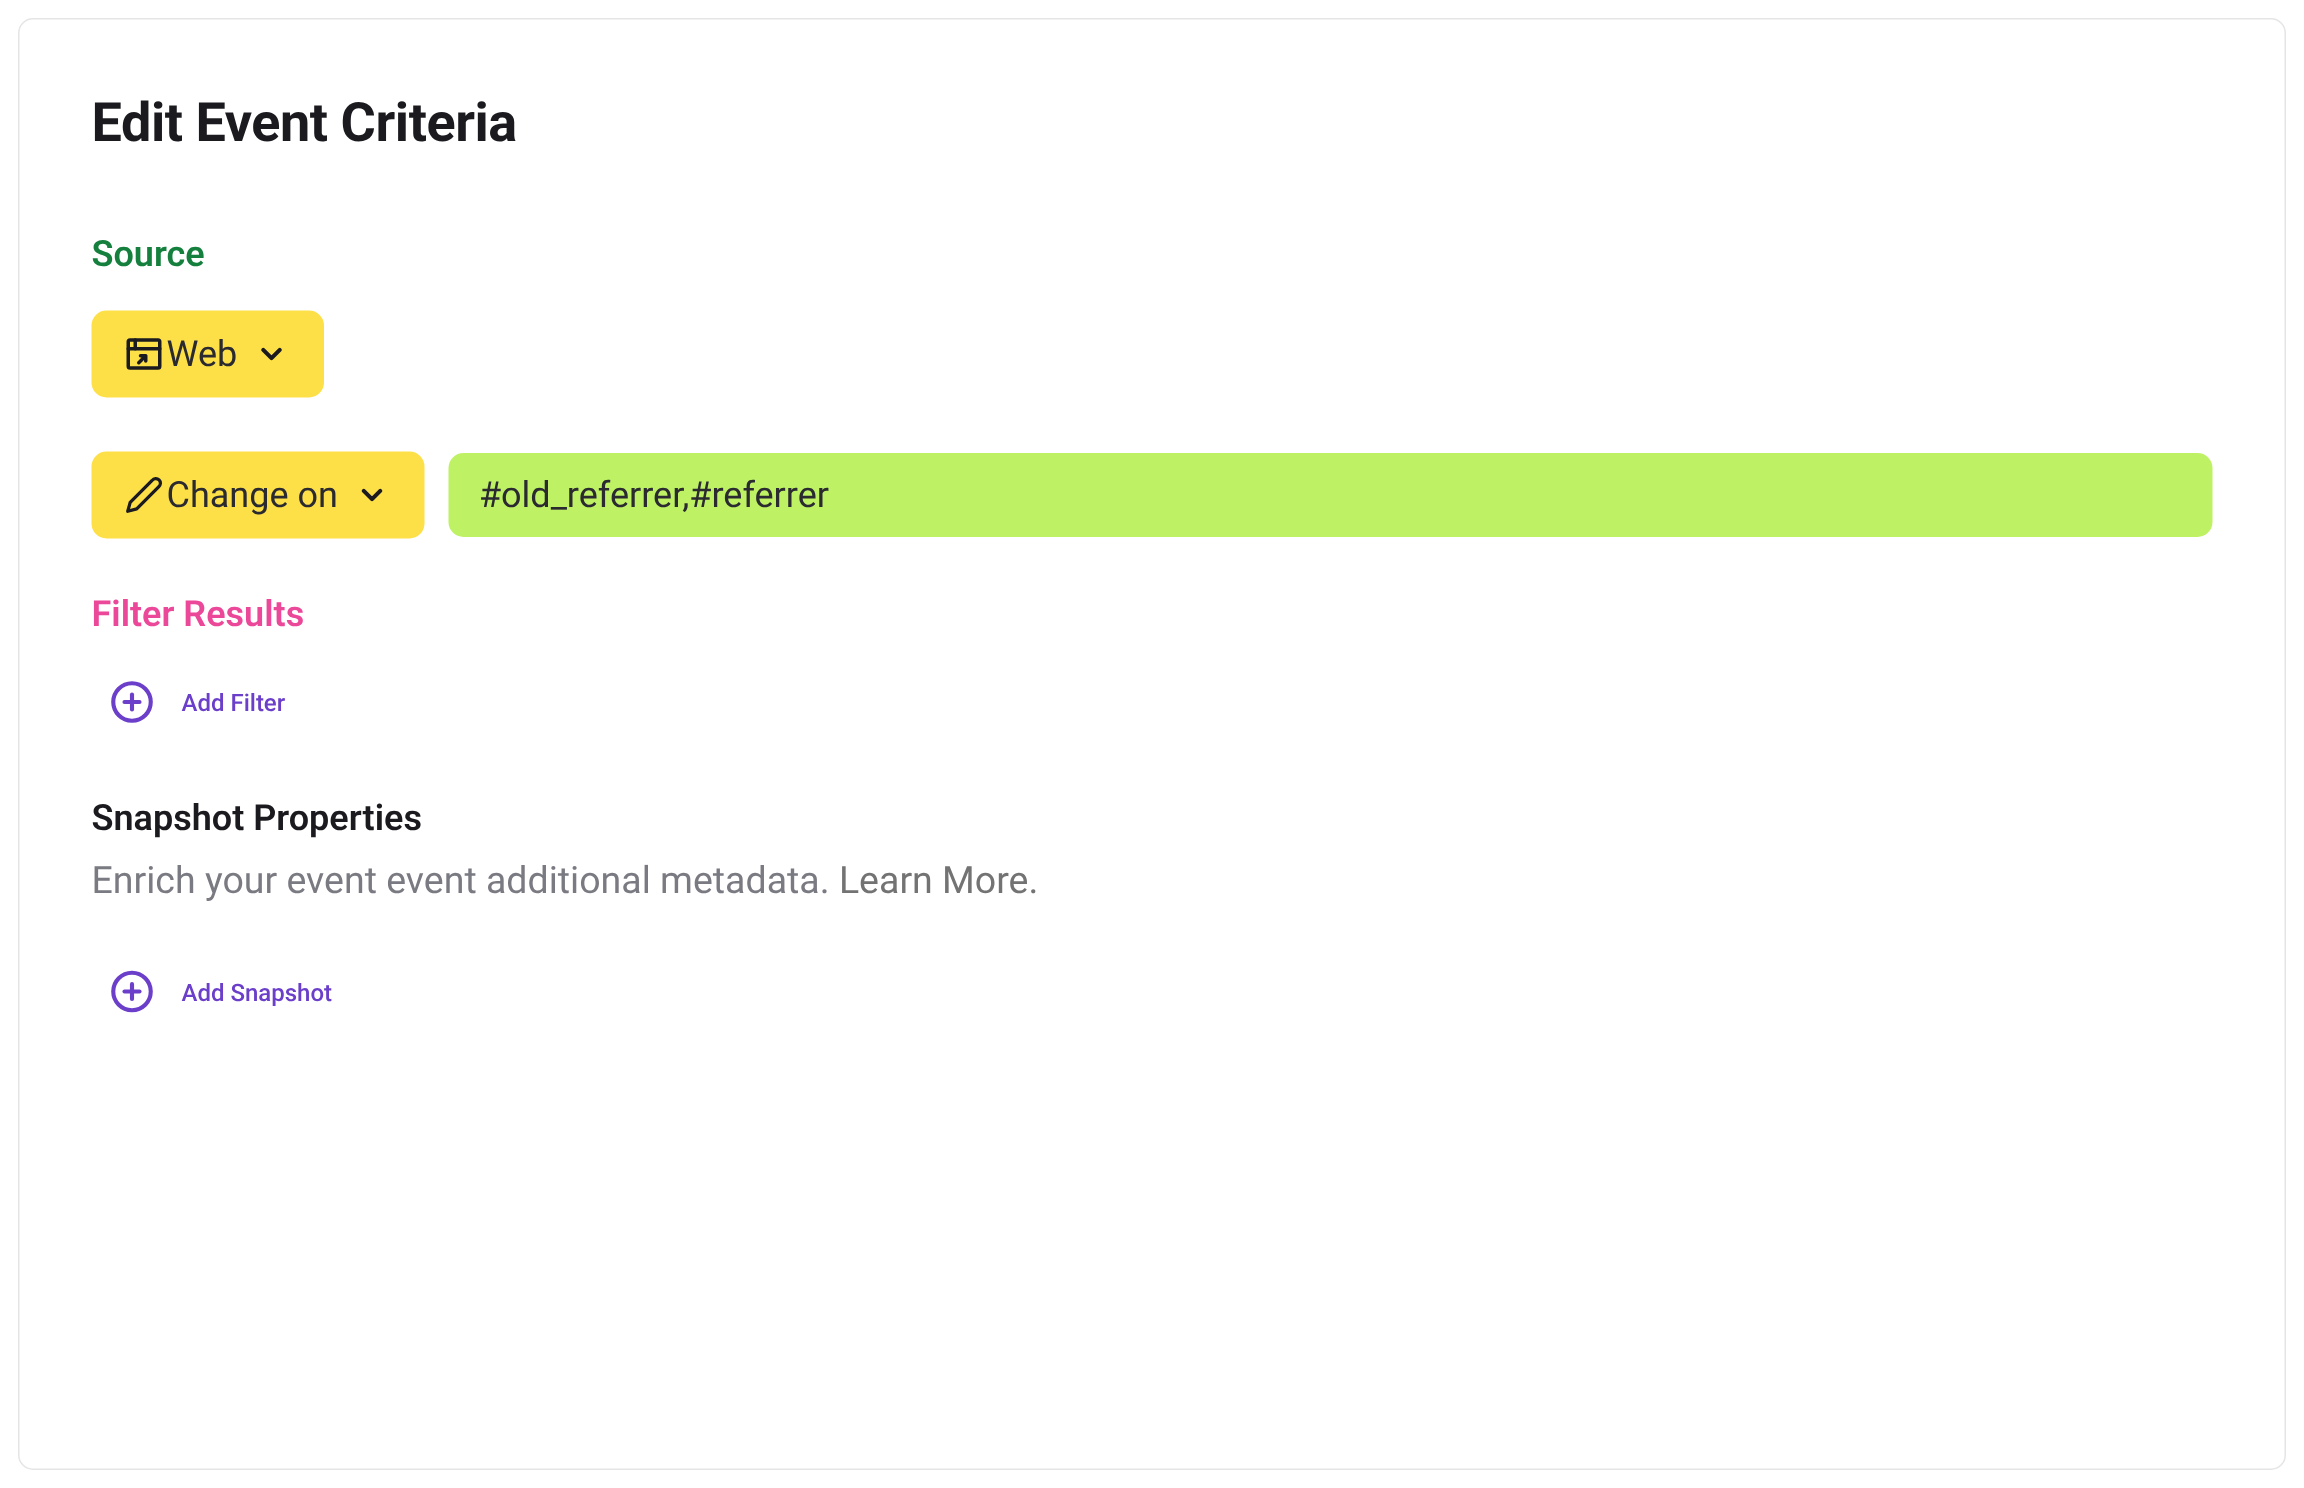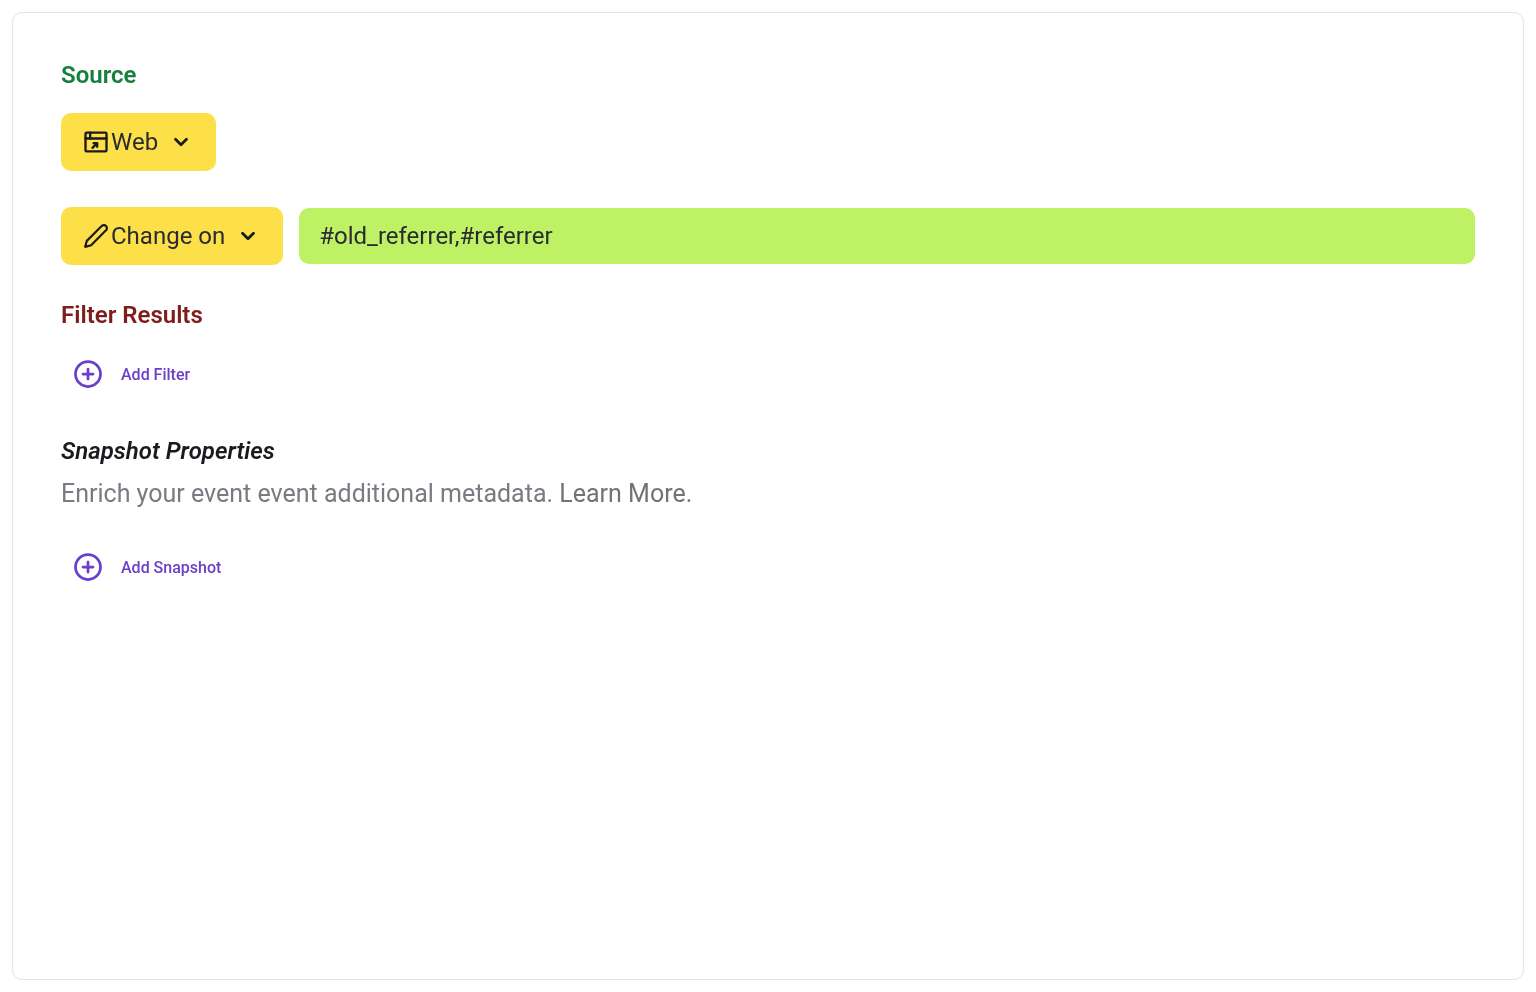--- a/index.html
+++ b/index.html
@@ -99,38 +99,38 @@
     .desc a, .link {
       color: #737373;
       text-decoration: none;
       cursor: pointer;
     }
     .section-header {
       font-size: 24px;
       font-weight: 600;
       color: #1a1a1f;
       margin-bottom: 14px;
-      font-style: italic;
     }
     .section-header-fr {
       font-size: 24px;
       font-weight: 600;
-      color: #7f1d1d;
+      color: #ec4899;
       margin-top: 22px;
       margin-bottom: 26px;
     }
     svg {
       display: block;
     }
   </style>
 </head>
 <body>
 
 <div class="panel">
 
+  <h1 class="page-title">Edit Event Criteria</h1>
 
   <div class="section-label">Source</div>
 
   <div class="pill-row">
     <div class="pill">
       <span class="icon-box">
         <svg width="28" height="28" viewBox="0 0 24 24" fill="none" stroke="#1a1a1f" stroke-width="2" stroke-linecap="round" stroke-linejoin="round">
           <rect x="3" y="4" width="18" height="16" rx="1"></rect>
           <line x1="3" y1="9" x2="21" y2="9"></line>
           <line x1="7" y1="4" x2="7" y2="9"></line>

